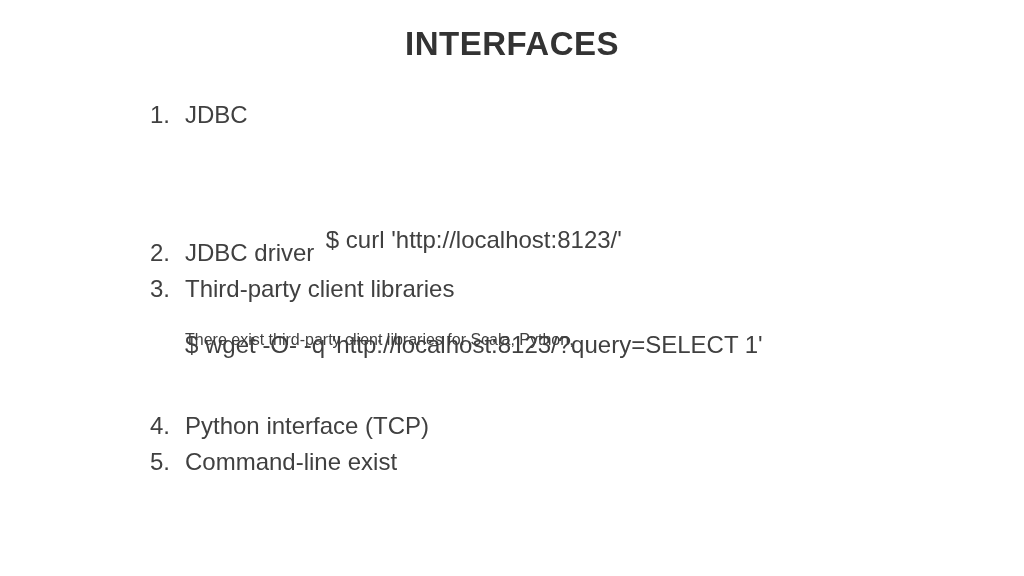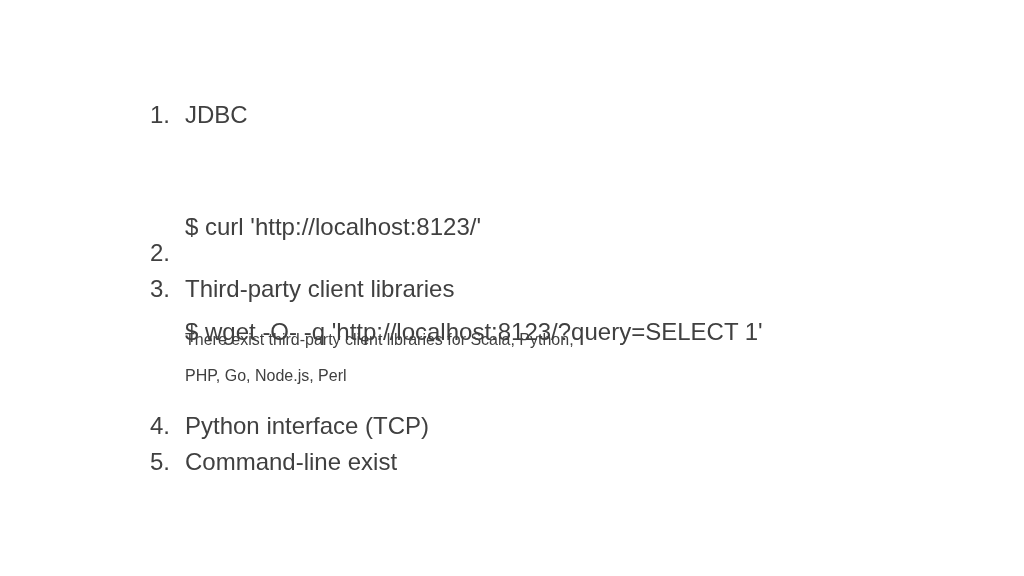--- a/index.html
+++ b/index.html
@@ -45,65 +45,67 @@
     display: flex;
   }
   .num {
     display: inline-block;
     width: 35px;
     flex: 0 0 35px;
   }
   .code-block {
     position: absolute;
     left: 185px;
-    top: 139px;
+    top: 152px;
     font-size: 24px;
     line-height: 35px;
     white-space: pre;
+    text-align: center;
   }
   .note {
     position: absolute;
     left: 185px;
     top: 322px;
     font-size: 16px;
     line-height: 36px;
   }
   .pos-item1 { top: 97px; }
   .pos-group23 { top: 235px; }
   .pos-group45 { top: 408px; }
 </style>
 </head>
 <body>
 
 <div class="slide" style="--bg: #ffffff; --title: #333333; --body: #404040;">
 
+  <div class="title">INTERFACES</div>
 
   <div class="list-row pos-item1">
     <span class="num">1.</span>
     <span class="lbl">JDBC</span>
   </div>
 
   <div class="code-block">
     <div class="code-line">$ curl 'http://localhost:8123/'</div>
     <div class="code-line">$ wget -O- -q 'http://localhost:8123/?query=SELECT 1'</div>
   </div>
 
   <div class="list-group pos-group23">
     <div class="row">
       <span class="num">2.</span>
+      <span class="lbl">JDBC driver</span>
     </div>
     <div class="row">
       <span class="num">3.</span>
       <span class="lbl">Third-party client libraries</span>
     </div>
   </div>
 
   <div class="note">
     <div>There exist third-party client libraries for Scala, Python,</div>
-    <div>PHP, Go, Node.js, Perl</div>
   </div>
 
   <div class="list-group pos-group45">
     <div class="row">
       <span class="num">4.</span>
       <span class="lbl">Python interface (TCP)</span>
     </div>
     <div class="row">
       <span class="num">5.</span>
       <span class="lbl">Command-line exist</span>

